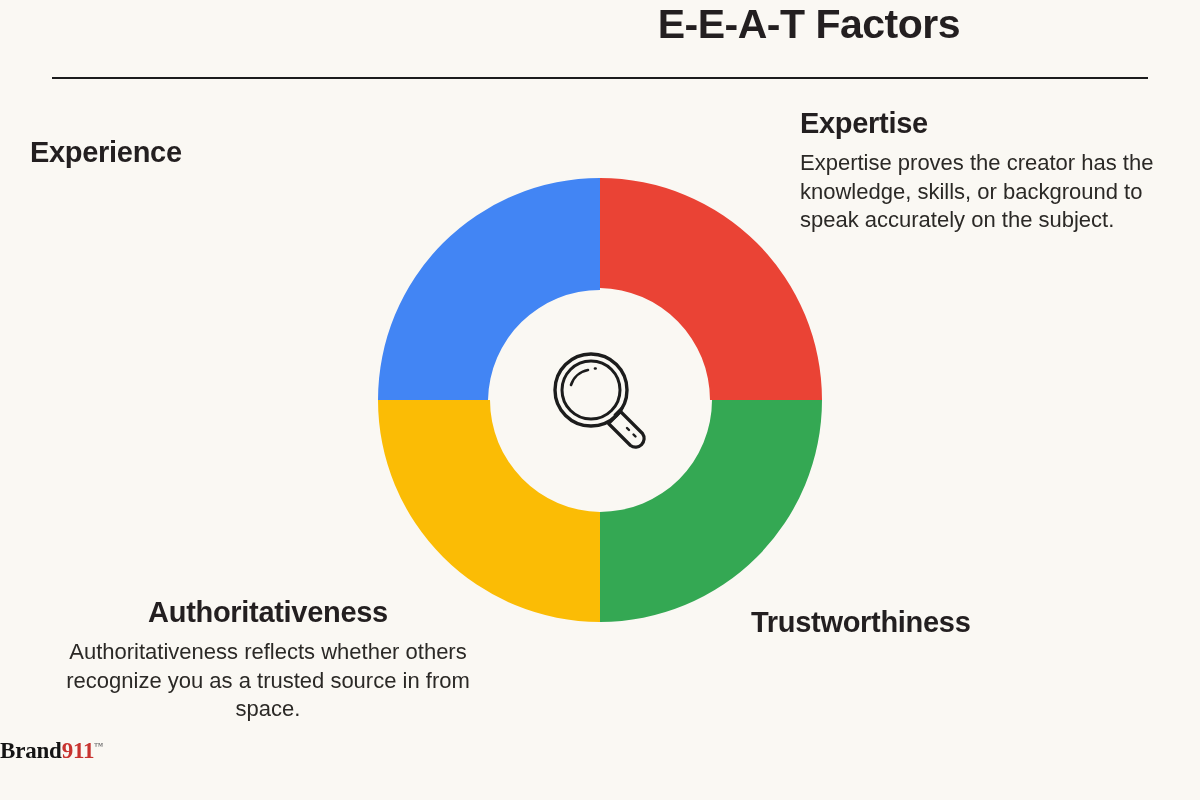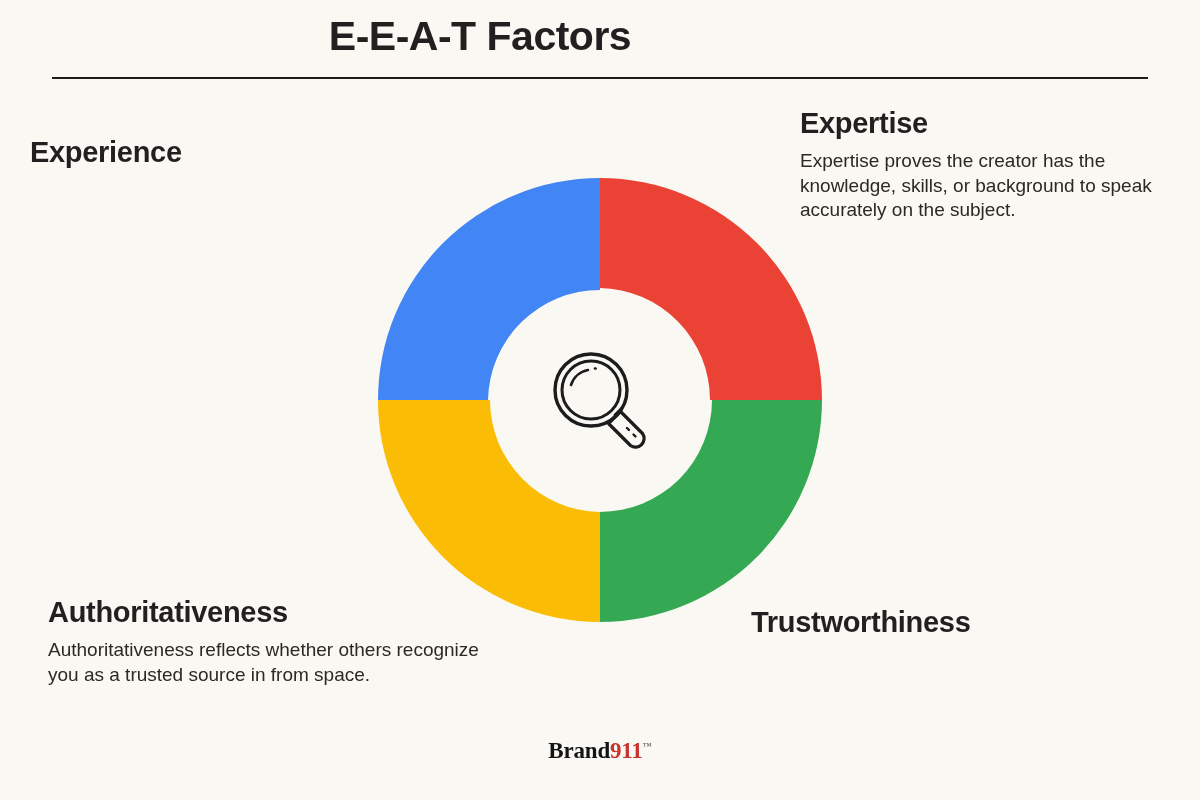--- a/index.html
+++ b/index.html
@@ -19,24 +19,24 @@
   .infographic {
     position: absolute;
     inset: 0;
     width: 1200px;
     height: 800px;
   }
 
   
   .page-title {
     position: absolute;
-    top: 12px;
+    top: 0;
     left: 0;
     width: 960px;
-    text-align: center;
+    text-align: right;
     font-size: 41px;
     font-weight: 700;
     letter-spacing: -0.5px;
     color: #231f20;
     line-height: 1.2;
   }
   .title-rule {
     position: absolute;
     top: 77px;
     left: 52px;
@@ -51,44 +51,44 @@
   }
   .factor-heading {
     font-size: 29px;
     font-weight: 700;
     color: #231f20;
     letter-spacing: -0.3px;
     margin: 0 0 9px 0;
     line-height: 1.15;
   }
   .factor-body {
-    font-size: 19px;
+    font-size: 22px;
     font-weight: 400;
     color: #2b2926;
     line-height: 1.28;
     margin: 0;
   }
 
   .factor-experience {
     top: 136px;
     left: 30px;
     width: 370px;
     text-align: left;
   }
   .factor-expertise {
     top: 107px;
     left: 800px;
     width: 372px;
     text-align: left;
   }
   .factor-authoritativeness {
     top: 596px;
-    left: 48px;
+    left: 38px;
     width: 460px;
-    text-align: left;
+    text-align: center;
   }
   .factor-trustworthiness {
     top: 578px;
     left: 751px;
     width: 430px;
     text-align: left;
     margin-top: 28px;
   }
 
   
@@ -118,21 +118,21 @@
     width: 128px;
     height: 128px;
   }
 
   
   .brand-logo {
     position: absolute;
     left: 0;
     top: 739px;
     width: 1200px;
-    text-align: center;
+    text-align: left;
     font-family: "Liberation Serif", serif;
     font-size: 23px;
     font-weight: 700;
     color: #141414;
     letter-spacing: -0.2px;
     line-height: 1;
   }
   .brand-logo .brand-part-1 { color: #141414; }
   .brand-logo .brand-part-2 { color: #c8332f; }
   .brand-logo .brand-tm {

